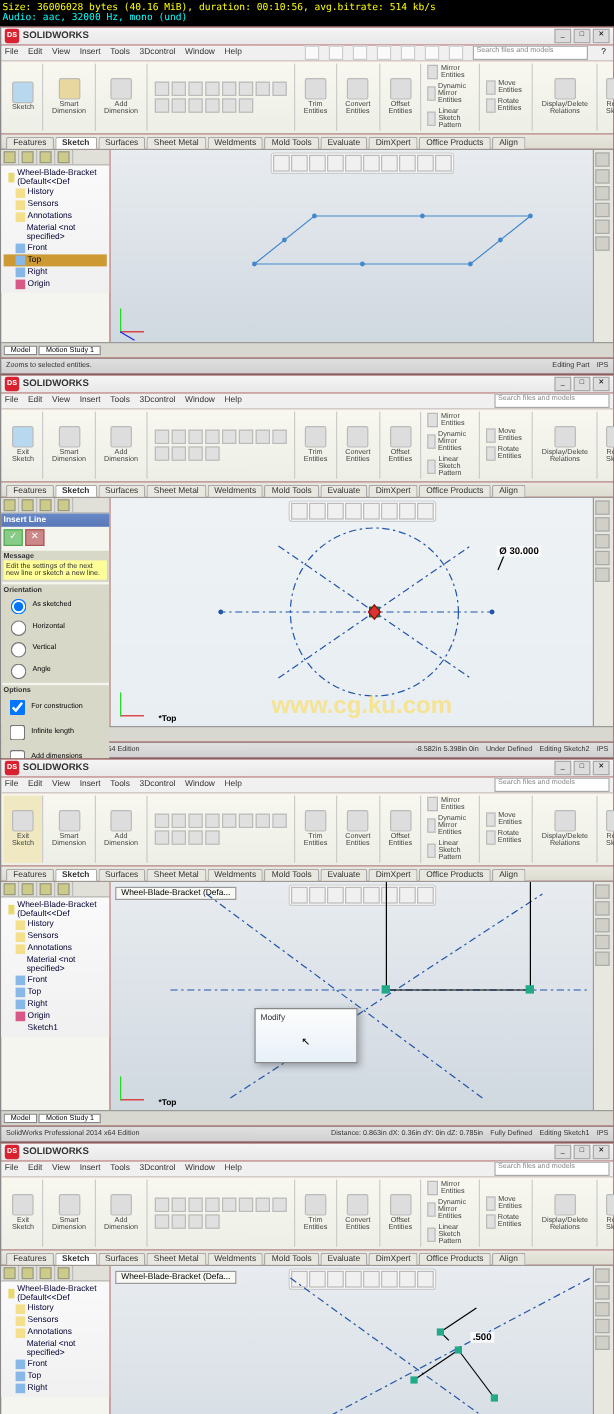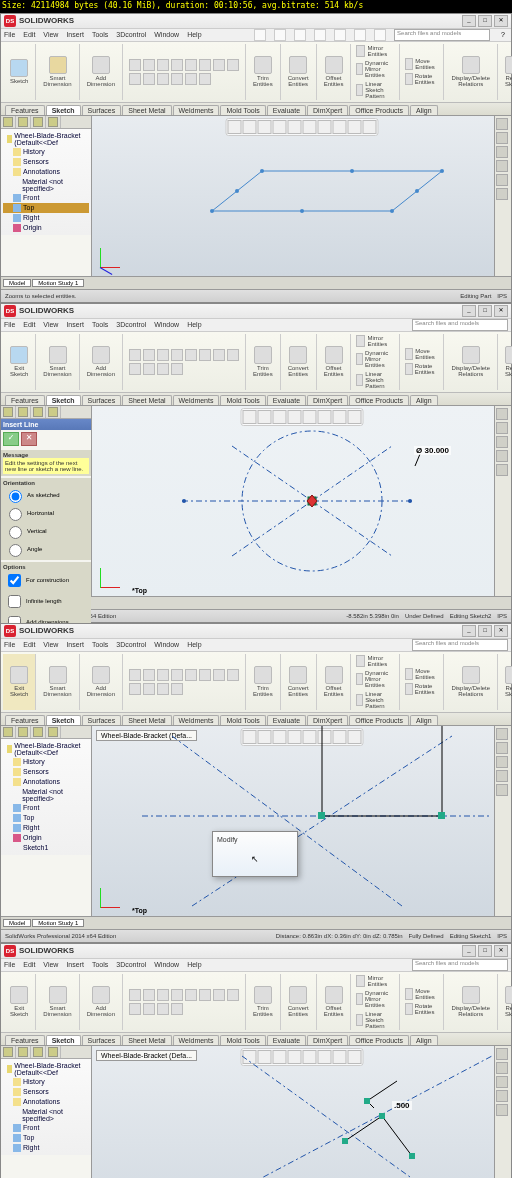--- a/index.html
+++ b/index.html
@@ -67,21 +67,22 @@
 .modify-title { font-size:7px; color:#333; padding:2px; }
 .flyout-tree { position:absolute; top:4px; left:4px; background:rgba(250,250,245,0.9); border:1px solid #999; padding:1px 4px; font-size:7px; }
 .dim-label { position:absolute; font-size:8px; font-weight:bold; color:#000; background:rgba(255,255,255,0.7); padding:0 2px; }
 svg { display:block; }
 .watermark { position:absolute; color:rgba(255,220,80,0.6); font-size:20px; font-weight:bold; left:50%; transform:translateX(-50%); }
 </style>
 </head>
 <body>
 
 <div class="video-meta">
-  <div class="yellow">Size: 42114984 bytes (40.16 MiB), duration: 00:10:56, avg.bitrate: 514 kb/s</div>
+  <div class="yellow">Size: 36006028 bytes (40.16 MiB), duration: 00:10:56, avg.bitrate: 514 kb/s</div>
+  <div>Audio: aac, 32000 Hz, mono (und)</div>
 </div>
 
 <div class="sw-instance" style="position:relative">
   <div class="titlebar">
     <div class="sw-logo">DS</div>
     <span class="title-text">SOLIDWORKS</span>
     <div class="win-controls">
       <div class="win-btn">_</div>
       <div class="win-btn">□</div>
       <div class="win-btn">✕</div>
@@ -540,20 +541,21 @@
         <line x1="90" y1="95" x2="320" y2="95" stroke="#2255aa" stroke-dasharray="6 3 2 3"></line>
         <line x1="140" y1="150" x2="300" y2="40" stroke="#2255aa" stroke-dasharray="6 3 2 3"></line>
         <line x1="140" y1="40" x2="300" y2="150" stroke="#2255aa" stroke-dasharray="6 3 2 3"></line>
         <line x1="323" y1="60" x2="328" y2="48" stroke="#000"></line>
         <rect x="216" y="91" width="8" height="8" fill="#2a8" stroke="#063"></rect>
         <path d="M220 89 L225 95 L220 101 L215 95 Z" fill="#d33" stroke="#811"></path>
         <circle cx="92" cy="95" r="2" fill="#2255aa"></circle>
           <circle cx="318" cy="95" r="2" fill="#2255aa"></circle>
       </svg>
       <div class="dim-label" style="top:40px;right:60px">Ø 30.000</div>
+      <div class="watermark" style="bottom:5px">www.cg.ku.com</div>
       <div class="triad">
           <div class="triad-x"></div>
           <div class="triad-y"></div>
         </div>
       <div class="top-label">*Top</div>
       <div class="right-toolbar">
           <div class="right-tool"></div>
           <div class="right-tool"></div>
           <div class="right-tool"></div>
           <div class="right-tool"></div>

